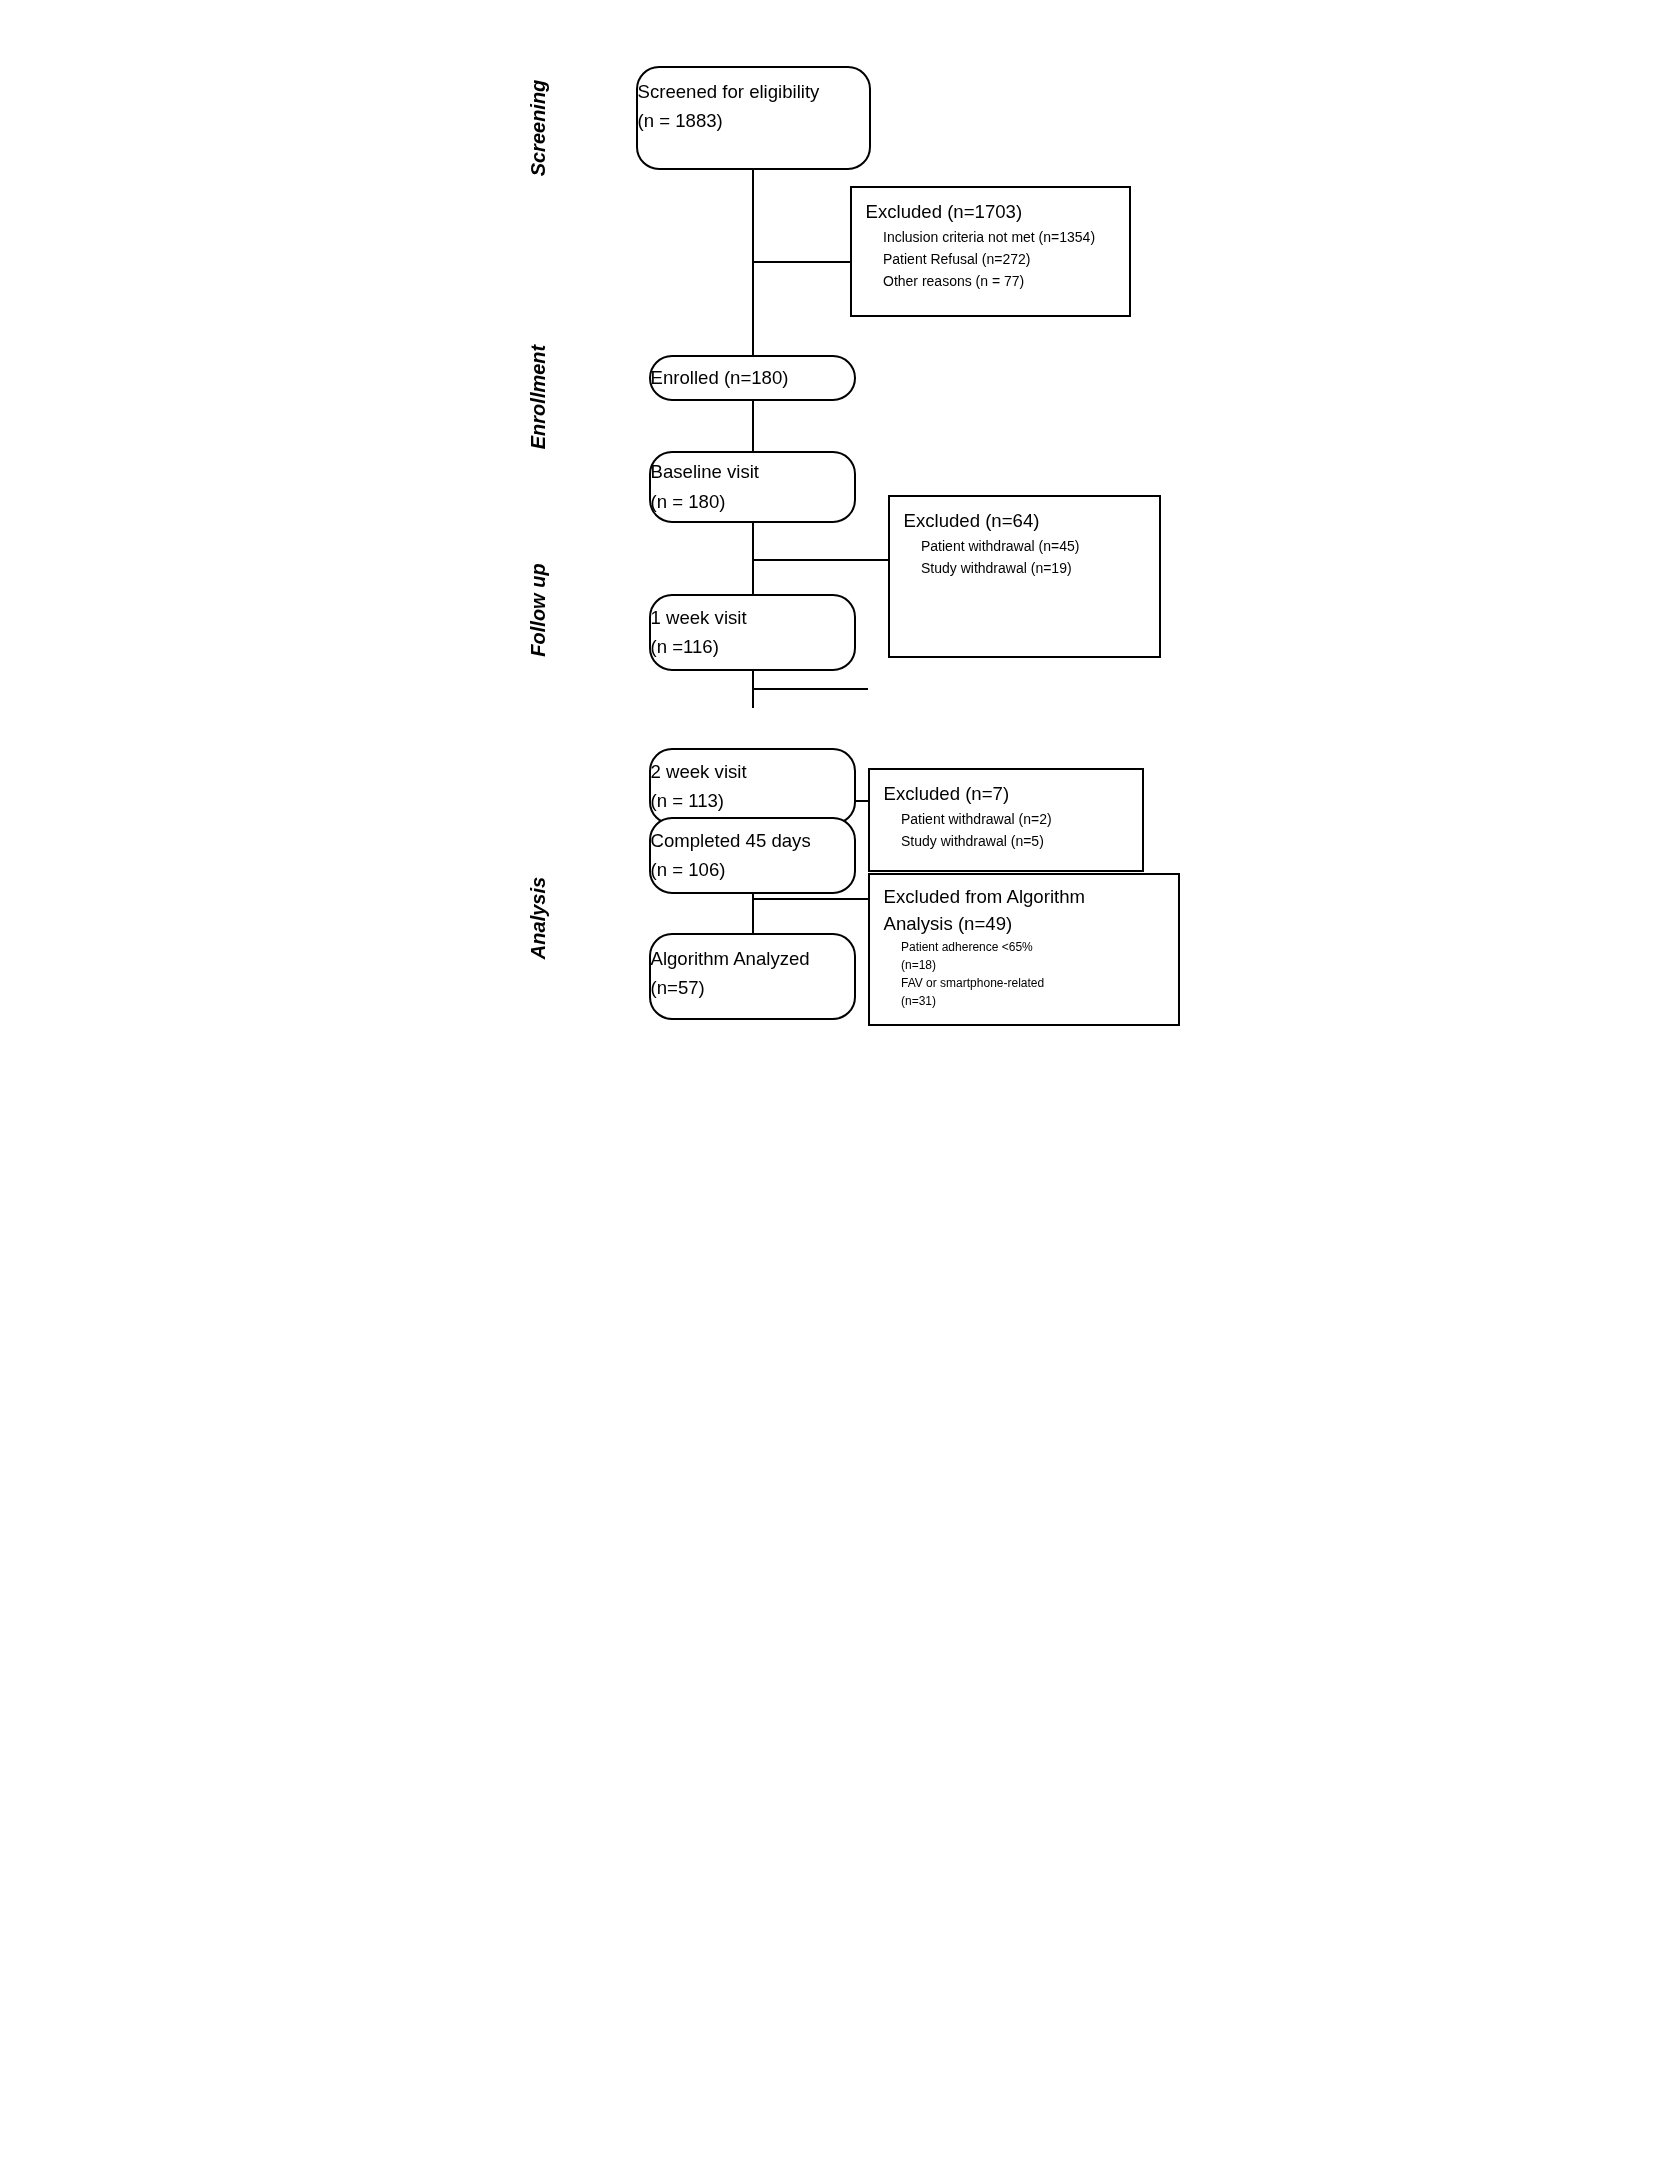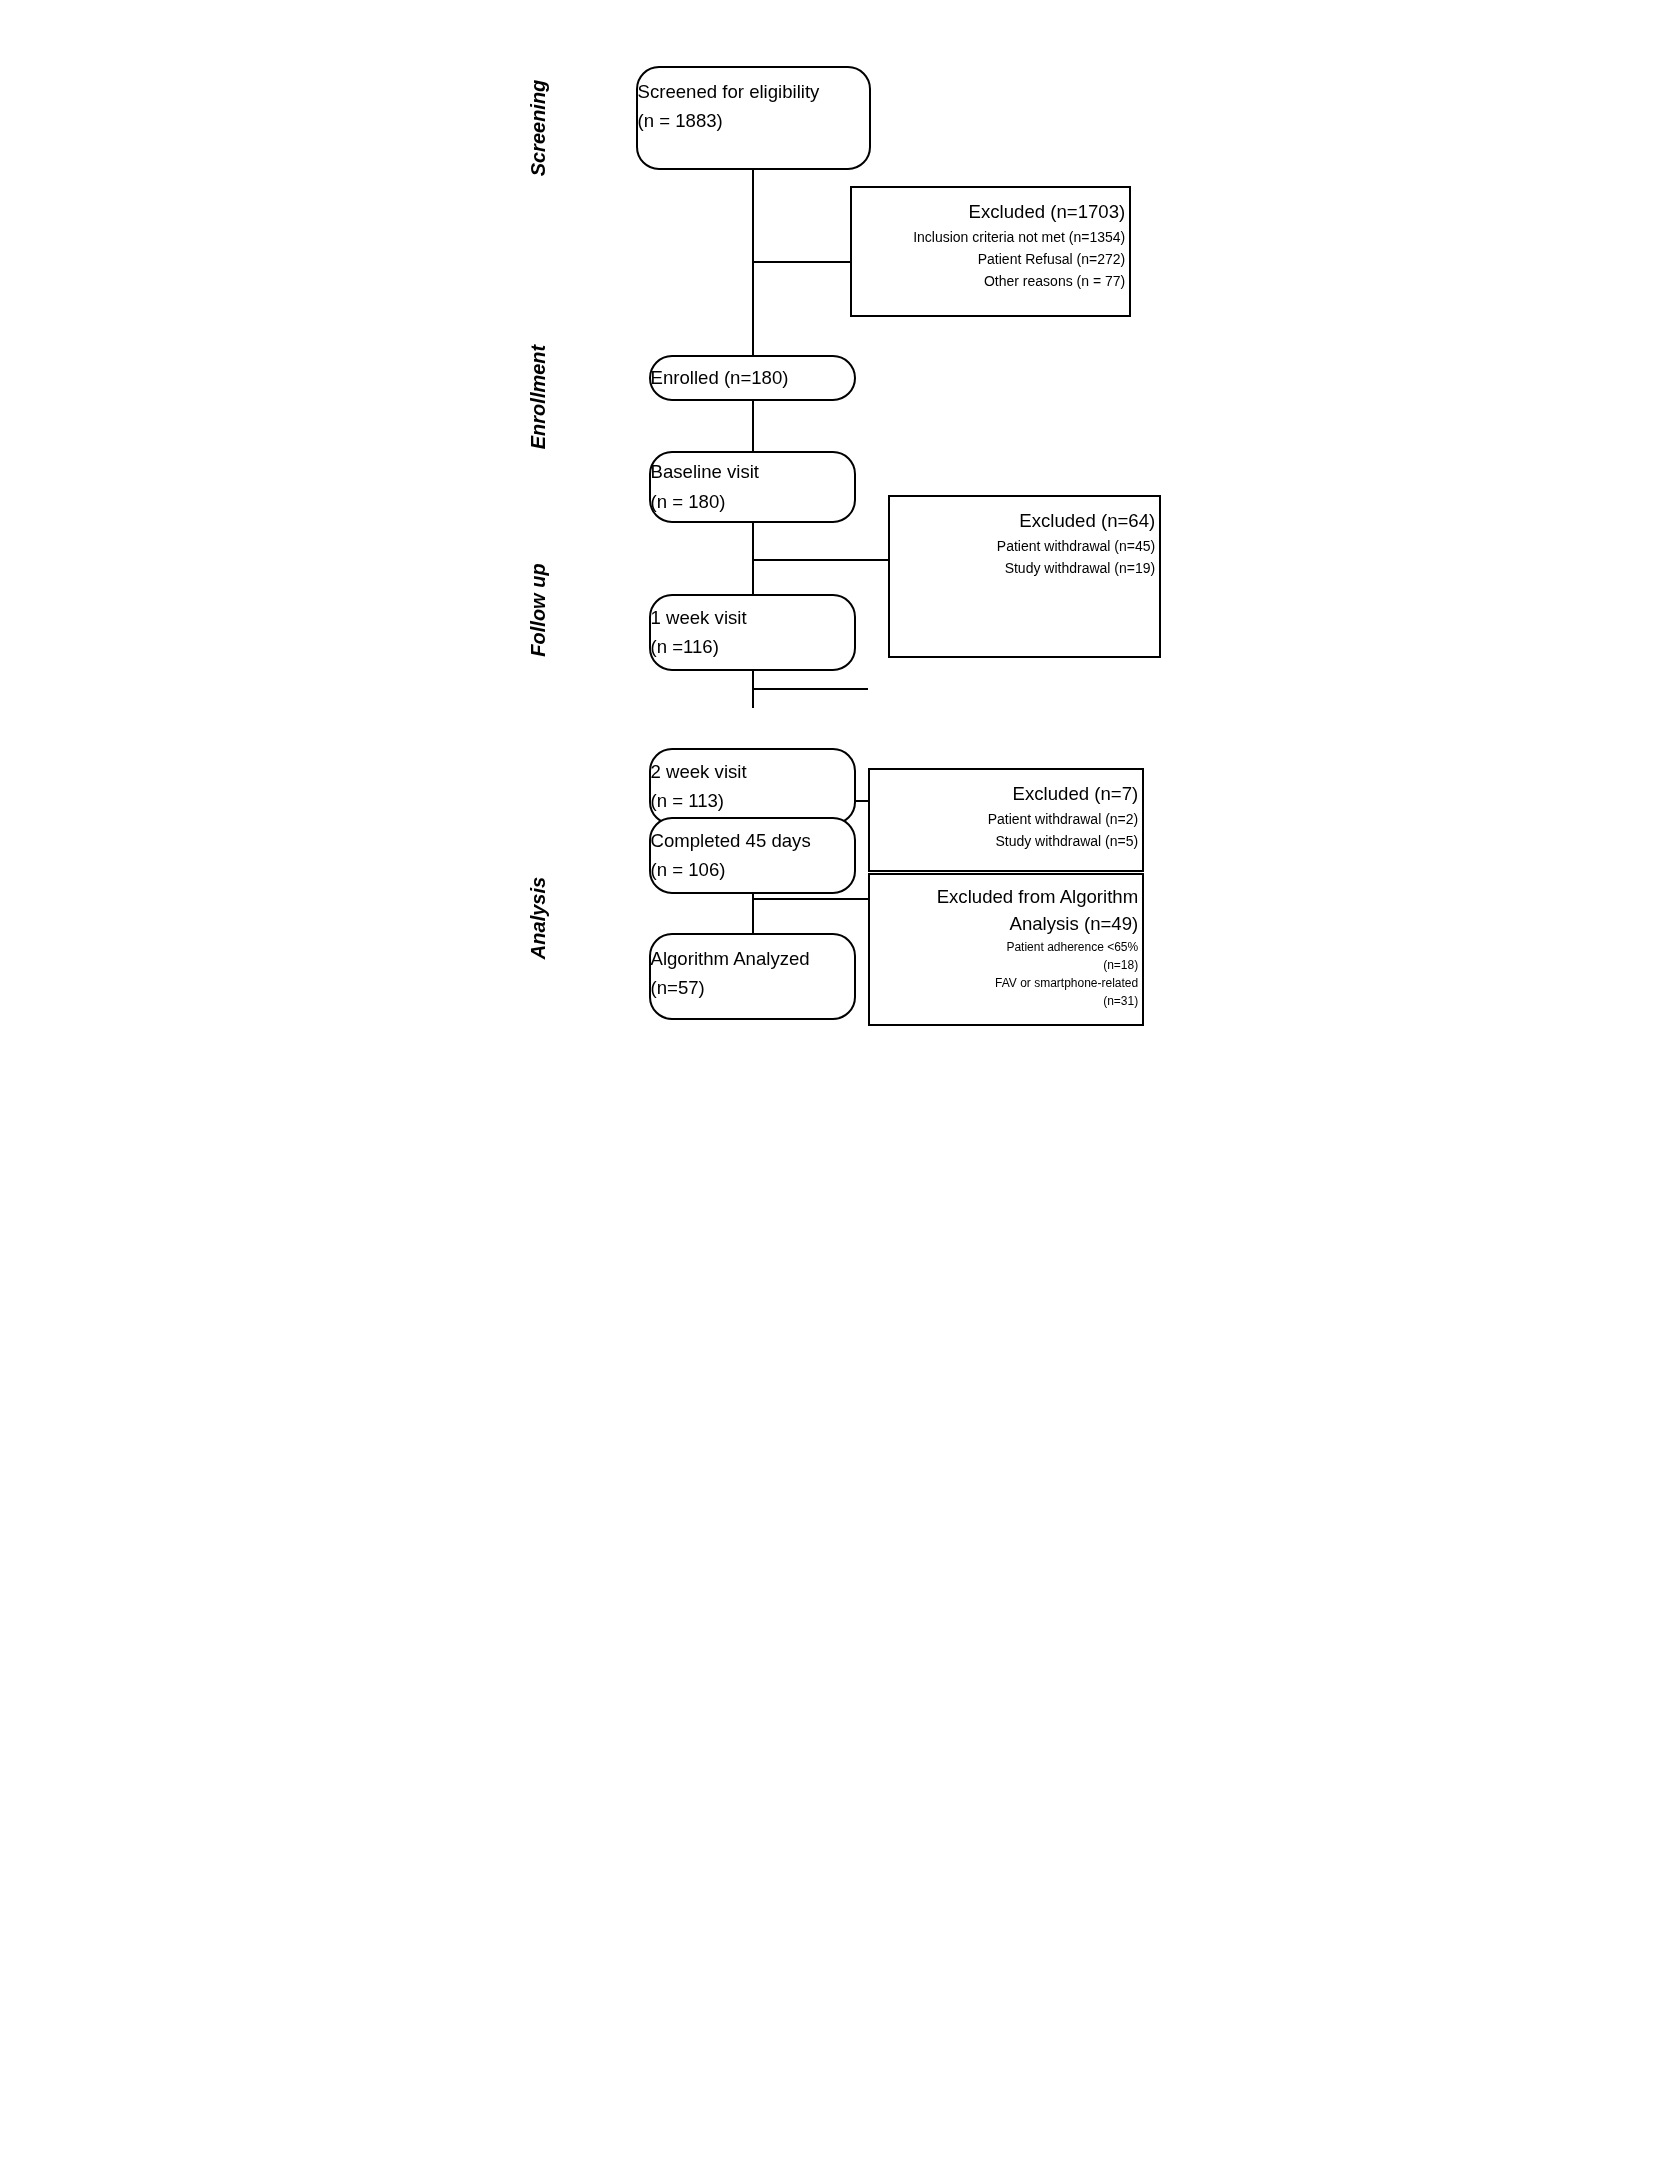--- a/index.html
+++ b/index.html
@@ -56,21 +56,20 @@
     white-space: nowrap;
   }
   .exc-item-wrap {
     font-size: 12px;
     line-height: 1.5;
     padding-left: 17.5px;
     white-space: nowrap;
   }
   .exc-pad {
     padding: 9.8px 3.3px 0 14px;
-    text-align: right;
   }
   .vline, .hline {
     position: absolute;
     background: #000000;
   }
 </style>
 </head>
 <body>
 
 <div class="canvas">
@@ -140,21 +139,21 @@
     <div class="exc-item">Study withdrawal (n=19)</div>
   </div>
 
 
   <div class="fbox exc-pad" style="left:448px; top:768px; width:276px; height:104px;">
     <div class="exc-title">Excluded (n=7)</div>
     <div class="exc-item">Patient withdrawal (n=2)</div>
     <div class="exc-item">Study withdrawal (n=5)</div>
   </div>
 
-  <div class="fbox exc-pad" style="left:448px; top:873px; width:276px; height:153px; padding-top:7.6px;">
+  <div class="fbox exc-pad" style="left:448px; top:873px; width:312px; height:153px; padding-top:7.6px;">
     <div class="exc-title">Excluded from Algorithm</div>
     <div class="exc-title">Analysis (n=49)</div>
     <div class="exc-item-wrap">Patient adherence &lt;65%</div>
     <div class="exc-item-wrap">(n=18)</div>
     <div class="exc-item-wrap">FAV or smartphone-related</div>
     <div class="exc-item-wrap">(n=31)</div>
   </div>
 
 </div>
 

